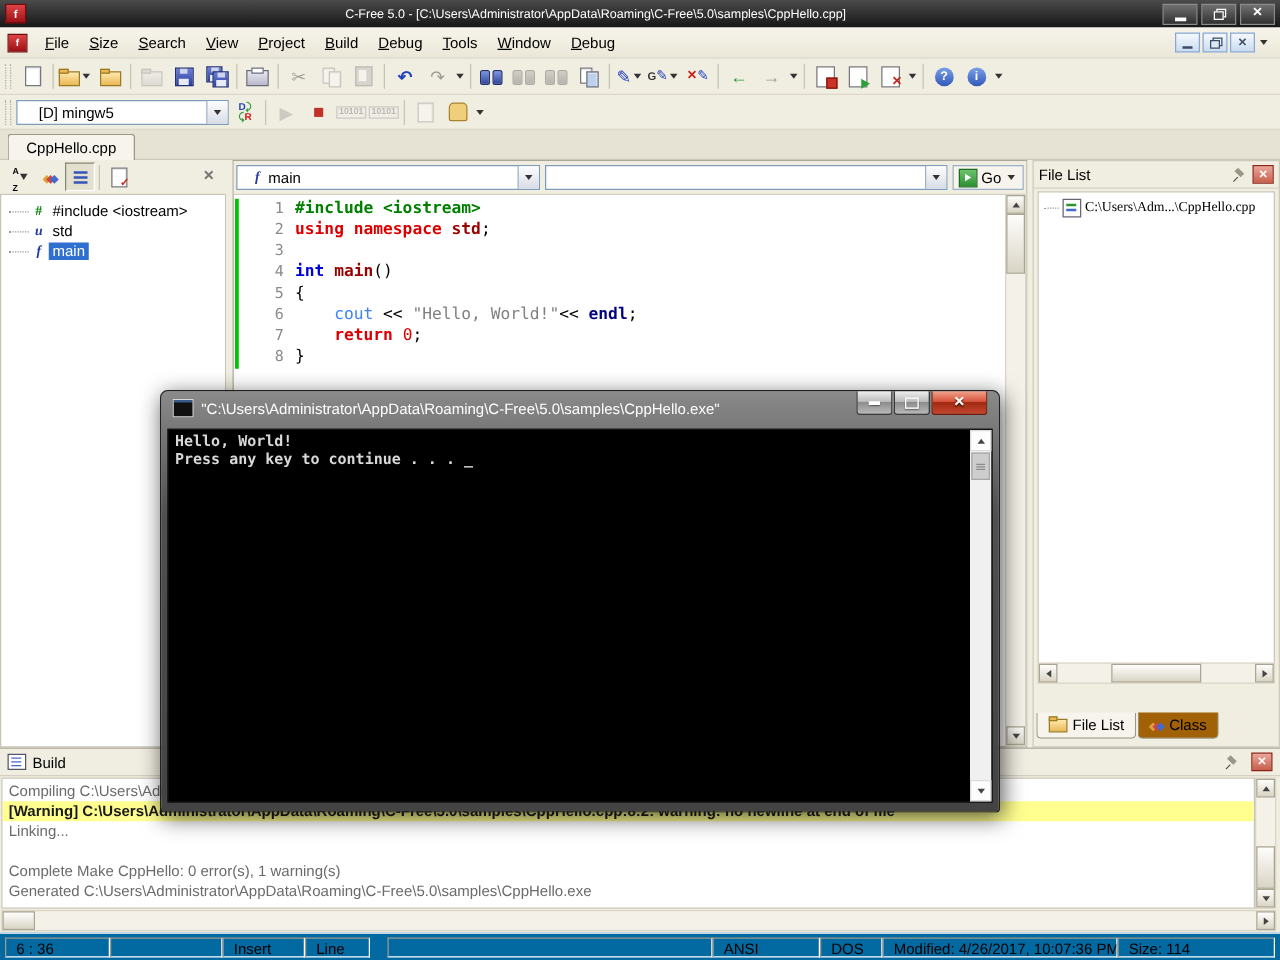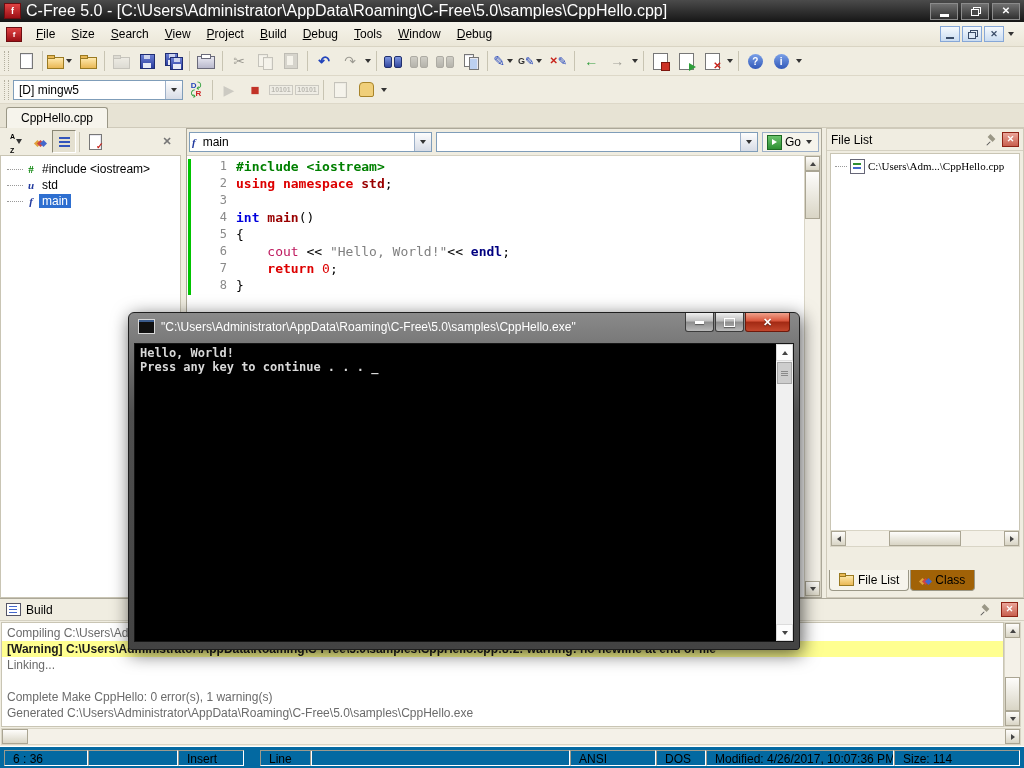--- a/index.html
+++ b/index.html
@@ -1,21 +1,21 @@
 <!DOCTYPE html>
 <html><head>
 <meta charset="utf-8">
 <style>
   html,body{margin:0;padding:0;background:#555;}
   #app{position:relative;width:1024px;height:768px;background:#f0ede1;font-family:"Liberation Sans",sans-serif;font-size:12px;color:#000;overflow:hidden;}
   .abs{position:absolute;}
   
   .titlebar{left:0;top:0;width:1024px;height:22px;background:linear-gradient(#4b4b4b,#161616);display:flex;align-items:center;padding:0 4px;box-sizing:border-box;color:#fff;}
   .app-icon{width:15px;height:14px;background:linear-gradient(#e04343,#9c1016);border:1px solid #6e0d10;color:#fff;font-weight:bold;font-size:9px;display:flex;align-items:center;justify-content:center;margin-right:5px;flex:none;}
-  .title-text{font-size:16px;white-space:nowrap;overflow:hidden;flex:1;}
+  .title-text{font-size:10px;white-space:nowrap;overflow:hidden;flex:1;text-align:center;}
   .win-btn{width:28px;height:17px;margin-left:3px;background:linear-gradient(#707070,#303030);border:1px solid #8b8b8b;display:flex;align-items:center;justify-content:center;flex:none;box-sizing:border-box;}
   .g-min{width:9px;height:3px;background:#fff;margin-top:8px;}
   .g-restore{width:9px;height:8px;position:relative;}
   .g-restore:before{content:"";position:absolute;left:2px;top:0;width:6px;height:5px;border:1px solid #fff;}
   .g-restore:after{content:"";position:absolute;left:0;top:2px;width:6px;height:5px;border:1px solid #fff;background:#4a4a4a;}
   .g-x{color:#fff;font-size:10px;font-weight:bold;line-height:1;}
   
   .menubar{left:0;top:22px;width:1024px;height:25px;background:linear-gradient(#f6f4eb,#ebe7d8);border-bottom:1px solid #d9d4c3;display:flex;align-items:center;padding:0 2px;box-sizing:border-box;}
   .menu-appicon{width:14px;height:13px;background:linear-gradient(#e04343,#9c1016);border:1px solid #6e0d10;color:#fff;font-weight:bold;font-size:8px;display:flex;align-items:center;justify-content:center;margin:0 6px 0 4px;}
   .menu-item{display:inline-block;padding:3px 8px;cursor:default;}
@@ -62,21 +62,21 @@
   .tri-green{width:0;height:0;border-top:4px solid transparent;border-bottom:4px solid transparent;border-left:7px solid #2e9e3a;}
   .x-red{color:#c8231a;font-size:10px;font-weight:bold;line-height:1;}
   .circle-blue{width:15px;height:15px;border-radius:50%;background:linear-gradient(#7aa0e8,#3158b8);color:#fff;font-size:10px;font-weight:bold;display:flex;align-items:center;justify-content:center;}
   .glyph{font-size:14px;line-height:1;}
   .hand{width:13px;height:13px;background:#f0cf7a;border:1px solid #a8842a;border-radius:4px 4px 2px 2px;}
   .dr{font-size:8px;font-weight:bold;line-height:8px;text-align:left;}
   .dr .d{color:#2244bb;}
   .dr .r{color:#cc2222;}
   .dr .a{color:#2e9e3a;}
   .bin01{font-size:7px;font-weight:bold;color:#555;border:1px solid #888;background:#eee;padding:0 1px;line-height:8px;}
-  .combo{display:flex;align-items:center;background:#fff;border:1px solid #7f9db9;height:20px;box-sizing:border-box;}
+  .combo{display:flex;align-items:center;background:#fff;border:1px solid #7f9db9;height:20px;box-sizing:border-box;padding-left:12px;}
   .combo .ctxt{flex:1;padding:0 5px;white-space:nowrap;overflow:hidden;}
   .combo .cbtn{width:16px;height:100%;background:linear-gradient(#fdfdfd,#d7dce6);border-left:1px solid #9db0c8;display:flex;align-items:center;justify-content:center;flex:none;}
   
   .tabrow{left:0;top:104px;width:1024px;height:24px;background:#e7e3d4;border-bottom:1px solid #cfcaba;display:flex;align-items:flex-end;padding-left:6px;box-sizing:border-box;}
   .doctab{background:#f6f4ec;border:1px solid #9a9786;border-bottom:none;border-radius:3px 3px 0 0;padding:3px 14px;position:relative;top:1px;}
   
   .leftpanel{left:0;top:128px;width:181px;height:470px;background:#f0ede1;}
   .sym-toolbar{height:27px;display:flex;align-items:center;padding:2px 2px 2px 4px;box-sizing:border-box;}
   .sbtn{width:22px;height:21px;display:flex;align-items:center;justify-content:center;border:1px solid transparent;flex:none;}
   .sbtn.sel{border:1px solid #8a8775;border-color:#8a8775 #fff #fff #8a8775;background:#e4e0d0;}
@@ -107,21 +107,21 @@
   .codearea{position:absolute;left:0;top:26px;right:17px;bottom:0;overflow:hidden;}
   .modbar{position:absolute;left:1px;top:4px;width:3px;height:136px;background:#00c400;}
   .codelines{position:absolute;left:6px;top:3px;right:0;}
   .code-line{display:flex;height:17px;line-height:17px;font-family:"DejaVu Sans Mono",monospace;font-size:13px;white-space:pre;}
   .lnum{width:34px;text-align:right;padding-right:9px;color:#8a8a8a;font-size:12px;flex:none;}
   .tok-pp{color:#008000;font-weight:bold;}
   .tok-kw{color:#dd0000;font-weight:bold;}
   .tok-type{color:#0000dd;font-weight:bold;}
   .tok-sym{color:#990000;font-weight:bold;}
   .tok-known{color:#000080;font-weight:bold;}
-  .tok-gray{color:#be185d;}
+  .tok-gray{color:#3b82f6;}
   .tok-str{color:#808080;}
   .tok-num{color:#dd0000;}
   .tok-pl{color:#000;}
   
   .sbv{position:absolute;width:17px;background:#f4f1e8;border:1px solid #d9d5c6;box-sizing:border-box;display:flex;flex-direction:column;}
   .sbh{position:absolute;height:17px;background:#f4f1e8;border:1px solid #d9d5c6;box-sizing:border-box;display:flex;flex-direction:row;align-items:stretch;}
   .sba{flex:none;width:15px;height:15px;background:linear-gradient(#fefdfb,#d9d5c5);border:1px solid #aaa593;display:flex;align-items:center;justify-content:center;box-sizing:border-box;}
   .sbthumb{background:linear-gradient(#fefdfb,#d9d5c5);border:1px solid #aaa593;box-sizing:border-box;}
   .tr-up{width:0;height:0;border-left:3px solid transparent;border-right:3px solid transparent;border-bottom:4px solid #444;}
   .tr-dn{width:0;height:0;border-left:3px solid transparent;border-right:3px solid transparent;border-top:4px solid #444;}
@@ -552,21 +552,21 @@
       <span class="sba">
           <span class="tr-r"></span>
         </span>
     </div>
   </div>
 
   <div class="abs statusbar">
     <span class="scell" style="left:4px;width:84px">6 : 36</span>
     <span class="scell" style="left:88px;width:90px"></span>
     <span class="scell" style="left:178px;width:66px">Insert</span>
-    <span class="scell" style="left:260px;width:52px">Line</span>
+    <span class="scell" style="left:244px;width:52px">Line</span>
     <span class="scell" style="left:310px;width:260px"></span>
     <span class="scell" style="left:570px;width:86px">ANSI</span>
     <span class="scell" style="left:656px;width:50px">DOS</span>
     <span class="scell" style="left:706px;width:188px">Modified: 4/26/2017, 10:07:36 PM</span>
     <span class="scell" style="left:894px;width:126px">Size: 114</span>
   </div>
 
   <div class="abs console">
     <div class="console-title">
       <span class="cmdic"></span>

